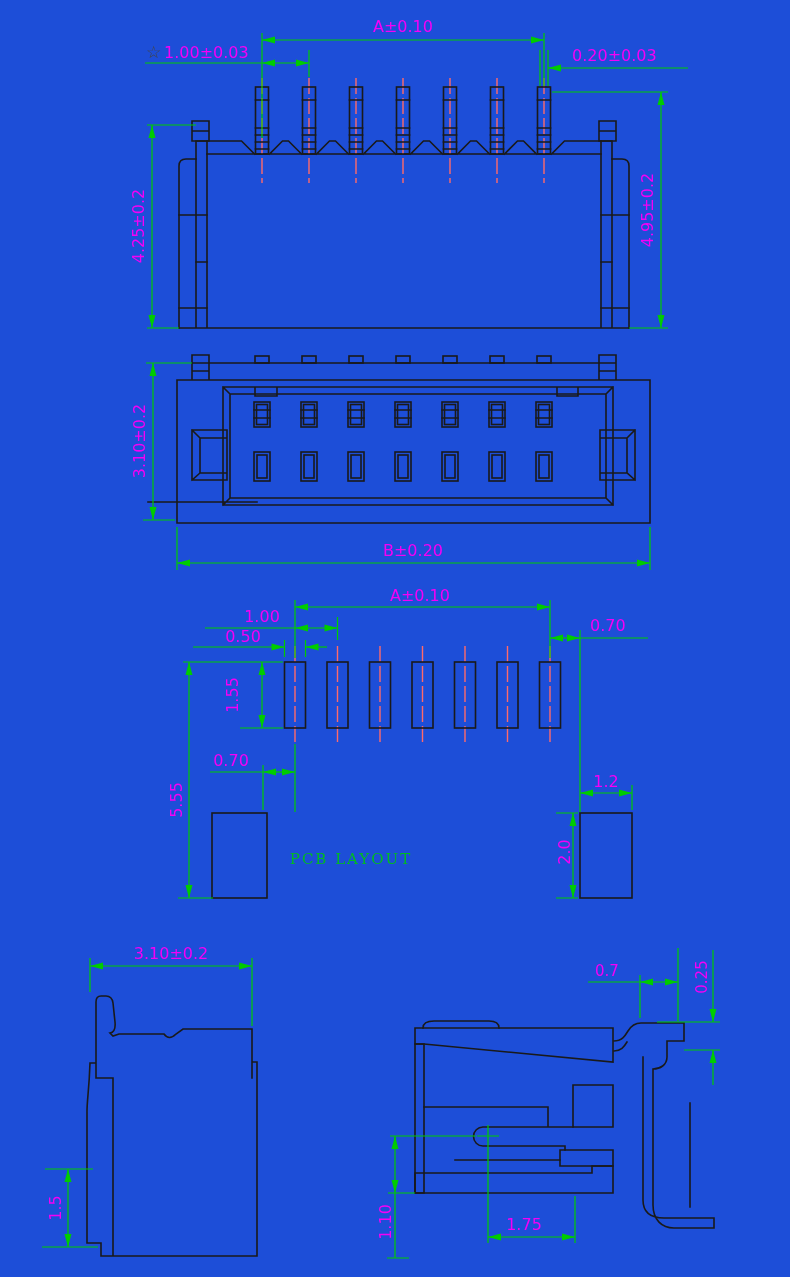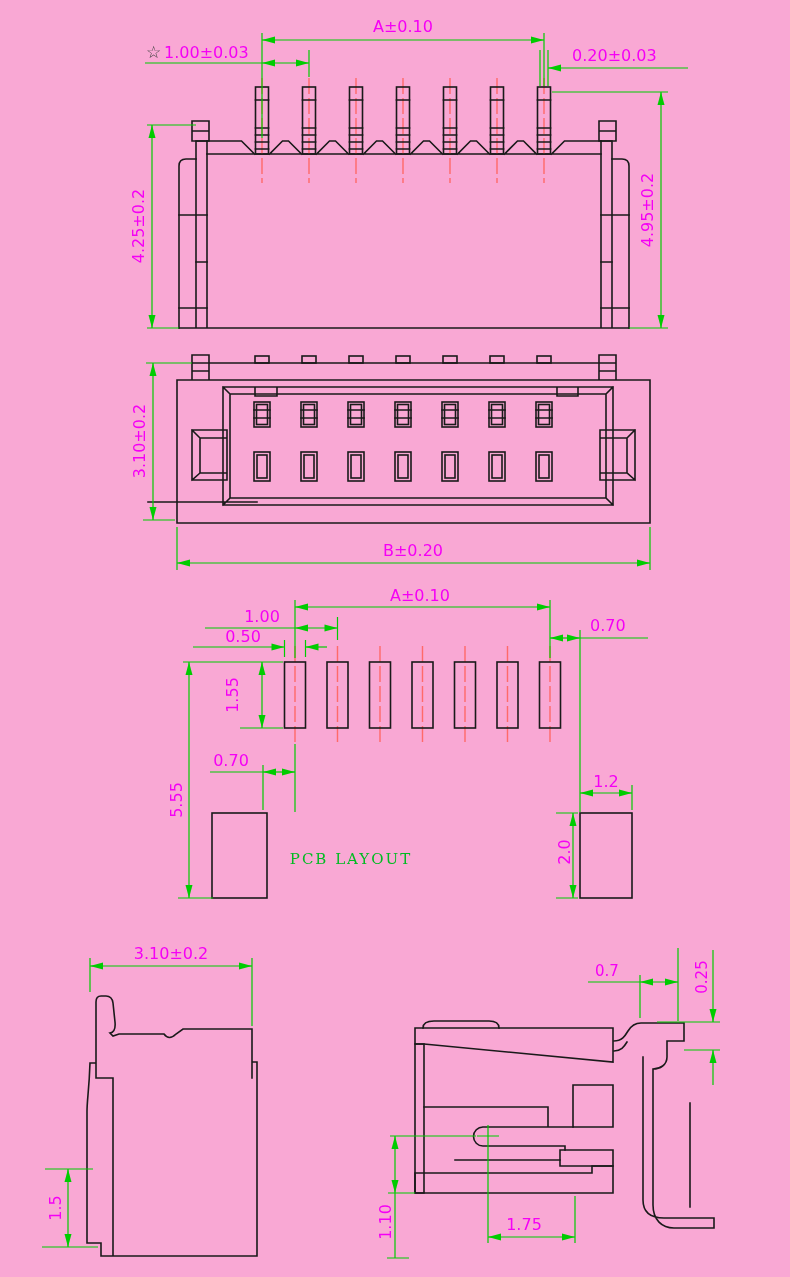--- a/index.html
+++ b/index.html
@@ -1,16 +1,16 @@
 <!DOCTYPE html>
 <html><head>
 <meta charset="utf-8">
 <style>
   html,body{margin:0;padding:0;background:#ffffff;}
-  .canvas{position:relative;width:790px;height:1277px;background:#f9a8d4;overflow:hidden;
+  .canvas{position:relative;width:790px;height:1277px;background:#1d4ed8;overflow:hidden;
           font-family:"DejaVu Sans",sans-serif;}
   svg{position:absolute;left:0;top:0;}
   .ol{stroke:#1a1a1a;stroke-width:1.6;fill:none;stroke-linecap:square;}
   .dl{stroke:#00cc00;stroke-width:1.2;fill:none;}
   .cl{stroke:#ff6a6a;stroke-width:1.4;fill:none;stroke-dasharray:16 4;}
   .dim{fill:#f500f5;font-size:16px;font-family:"DejaVu Sans",sans-serif;}
   .dims{fill:#f500f5;font-size:15px;font-family:"DejaVu Sans",sans-serif;}
   .star{fill:#444;font-size:17px;font-family:"DejaVu Sans",sans-serif;}
   .cap{fill:#00bb22;font-size:15px;font-family:"DejaVu Serif",serif;letter-spacing:2px;}
 </style>

